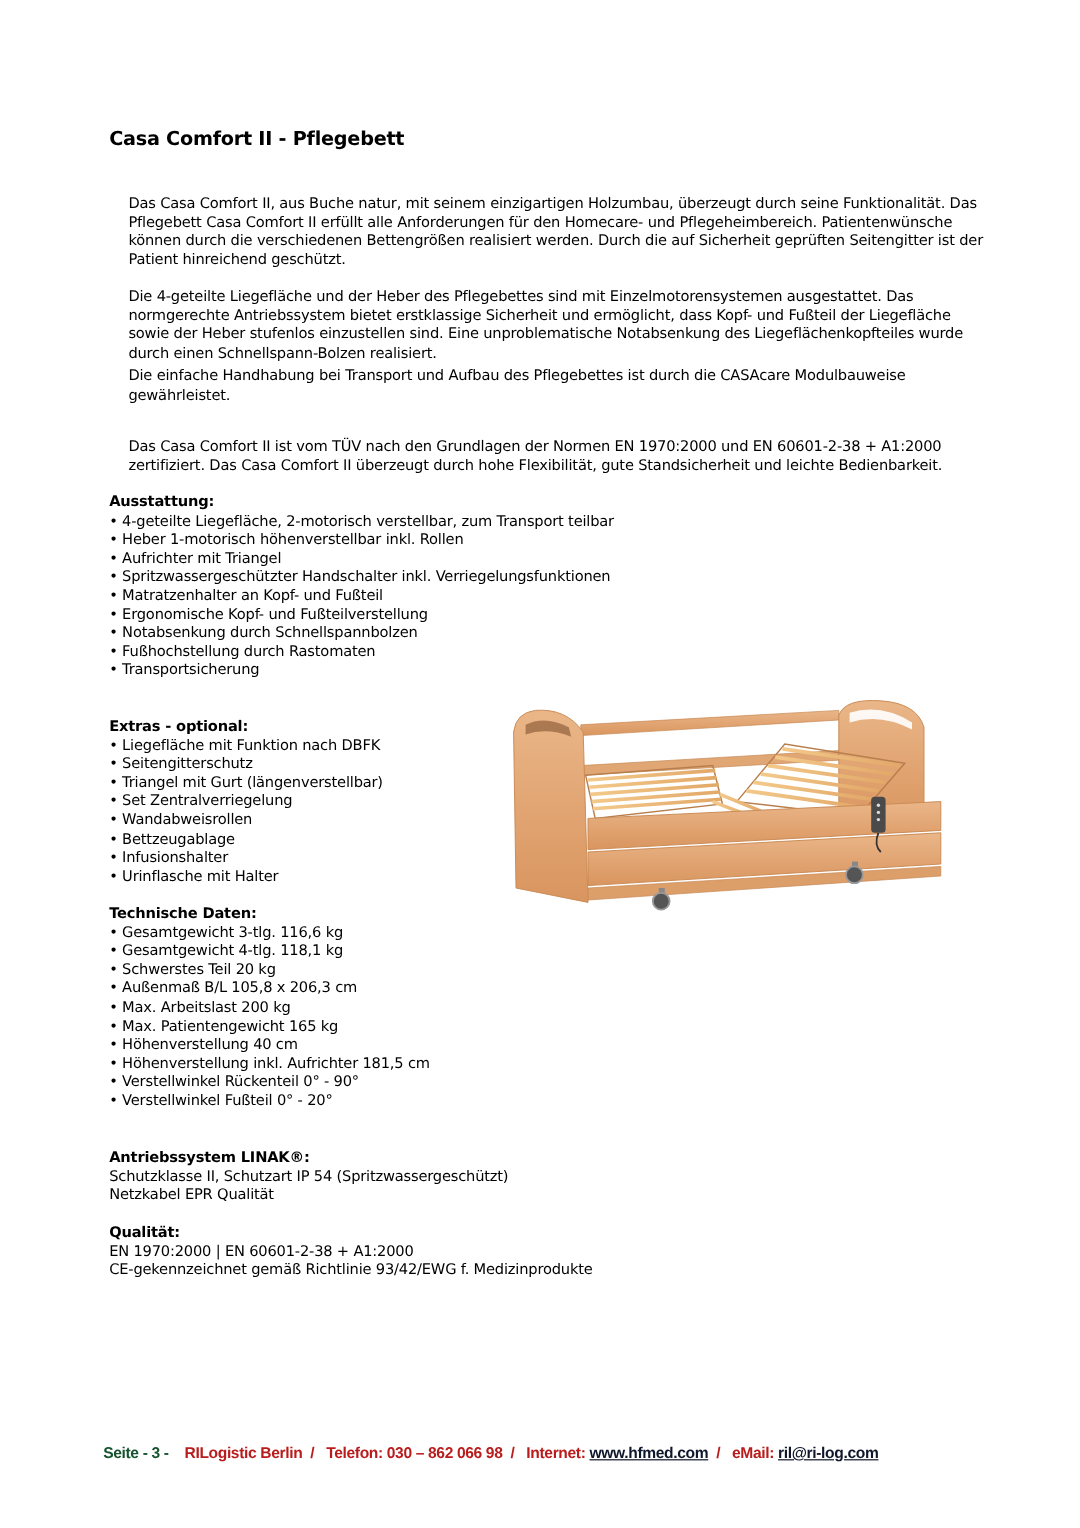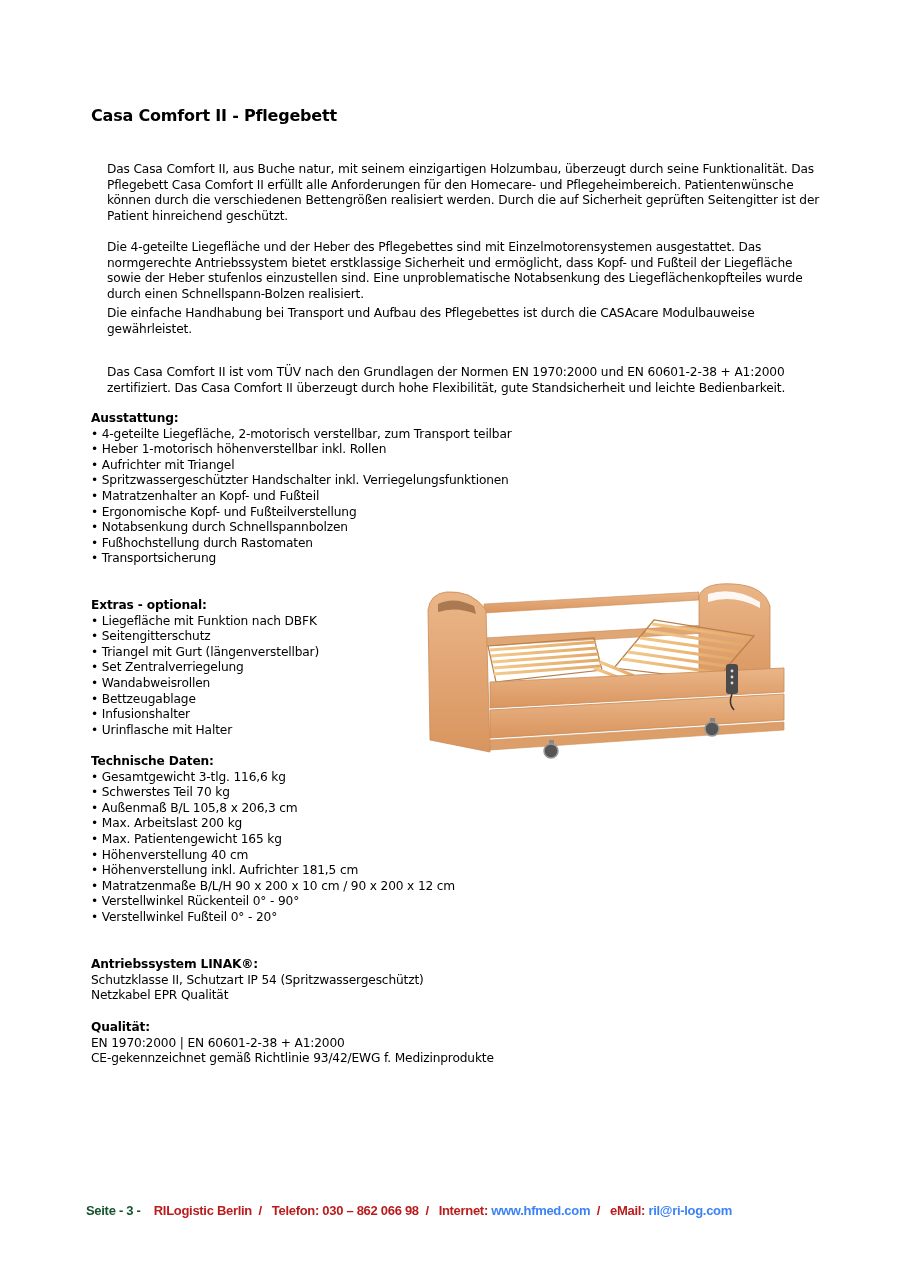--- a/index.html
+++ b/index.html
@@ -22,21 +22,21 @@
   .section li::before { content: "• "; }
   .plain-line { display: block; white-space: nowrap; }
   .bed { position: absolute; left: 424px; top: 580px; width: 372px; height: 180px; }
   .footer {
     position: absolute; left: 86px; top: 1203px; white-space: nowrap;
     font-family: "Liberation Sans", sans-serif; font-weight: bold; font-size: 13px;
     letter-spacing: -0.3px;
   }
   .footer .page-no { color: #14532d; }
   .footer .red { color: #b91c1c; }
-  .footer a { color: #3b82f6; }
+  .footer a { color: #0f172a; text-decoration: underline; }
 </style>
 </head>
 <body>
 
 <div class="page">
   <h1>Casa Comfort II - Pflegebett</h1>
 
   <p class="para txt" style="top:146px">Das Casa Comfort II, aus Buche natur, mit seinem einzigartigen Holzumbau, überzeugt durch seine Funktionalität. Das Pflegebett Casa Comfort II erfüllt alle Anforderungen für den Homecare- und Pflegeheimbereich. Patientenwünsche können durch die verschiedenen Bettengrößen realisiert werden. Durch die auf Sicherheit geprüften Seitengitter ist der Patient hinreichend geschützt.</p>
   <p class="para txt" style="top:224px">Die 4-geteilte Liegefläche und der Heber des Pflegebettes sind mit Einzelmotorensystemen ausgestattet. Das normgerechte Antriebssystem bietet erstklassige Sicherheit und ermöglicht, dass Kopf- und Fußteil der Liegefläche sowie der Heber stufenlos einzustellen sind. Eine unproblematische Notabsenkung des Liegeflächenkopfteiles wurde durch einen Schnellspann-Bolzen realisiert.</p>
   <p class="para txt" style="top:290px">Die einfache Handhabung bei Transport und Aufbau des Pflegebettes ist durch die CASAcare Modulbauweise gewährleistet.</p>
@@ -68,27 +68,27 @@
       <li>Bettzeugablage</li>
       <li>Infusionshalter</li>
       <li>Urinflasche mit Halter</li>
     </ul>
   </div>
 
   <div class="section txt" style="top:754px">
     <span class="head">Technische Daten:</span>
     <ul>
       <li>Gesamtgewicht 3-tlg. 116,6 kg</li>
-      <li>Schwerstes Teil 70 kg</li>
+      <li>Gesamtgewicht 4-tlg. 118,1 kg</li>
+      <li>Schwerstes Teil 20 kg</li>
       <li>Außenmaß B/L 105,8 x 206,3 cm</li>
       <li>Max. Arbeitslast 200 kg</li>
       <li>Max. Patientengewicht 165 kg</li>
       <li>Höhenverstellung 40 cm</li>
       <li>Höhenverstellung inkl. Aufrichter 181,5 cm</li>
-      <li>Matratzenmaße B/L/H 90 x 200 x 10 cm / 90 x 200 x 12 cm</li>
       <li>Verstellwinkel Rückenteil 0° - 90°</li>
       <li>Verstellwinkel Fußteil 0° - 20°</li>
     </ul>
   </div>
 
   <div class="section txt" style="top:957px">
     <span class="head">Antriebssystem LINAK®:</span>
     <span class="plain-line">Schutzklasse II, Schutzart IP 54 (Spritzwassergeschützt)</span>
     <span class="plain-line">Netzkabel EPR Qualität</span>
   </div>

